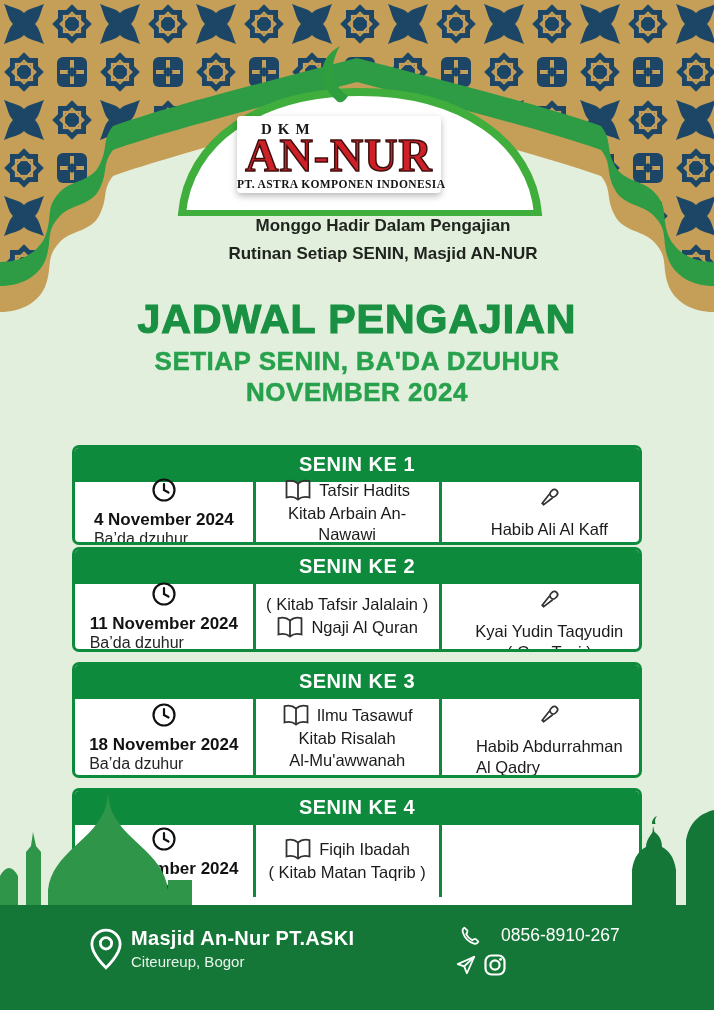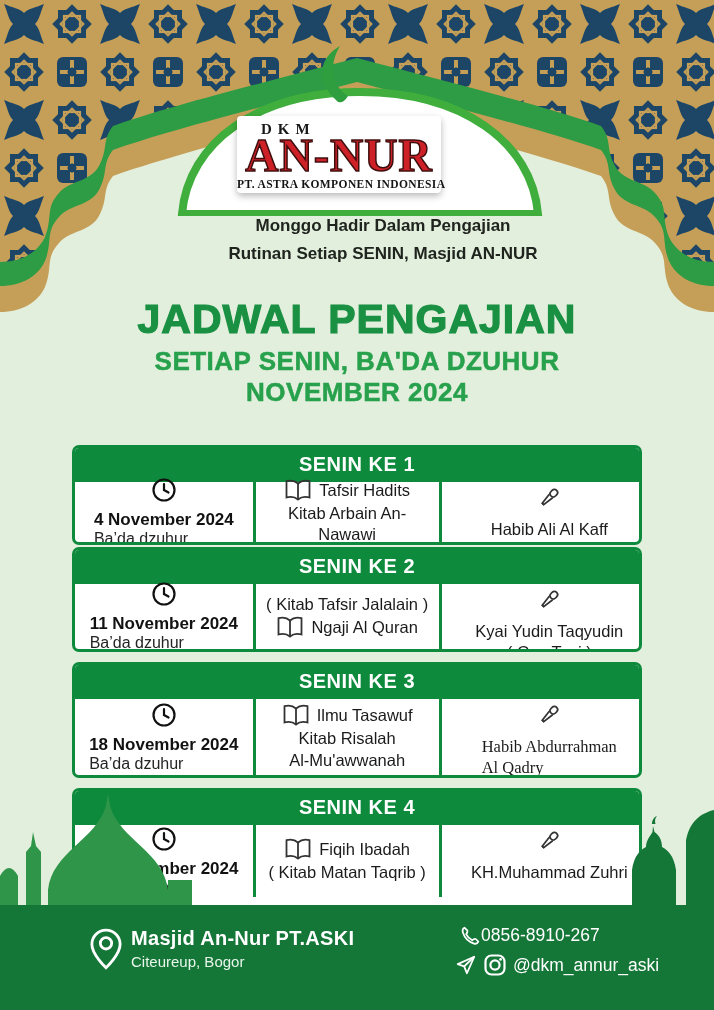--- a/index.html
+++ b/index.html
@@ -69,40 +69,40 @@
     border-right:3px solid var(--primary-green,#0e8a3c);
     display:flex;flex-direction:column;align-items:center;justify-content:center;
     padding:4px 4px;gap:1px;
   }
   .tline{font-size:16.5px;color:#1b1b1b;line-height:21px;text-align:center;}
   .tline.first{display:inline-flex;align-items:center;gap:7px;}
   .cell.speaker{
     width:35%;display:flex;align-items:center;gap:9px;padding:4px 6px 4px 24px;
   }
   .slines{font-size:16.5px;color:#1b1b1b;line-height:21px;text-align:center;}
-  .c3 .slines{text-align:left;font-family:Liberation Serif, serif;}
+  .c3 .slines{text-align:left;}
   .c1{top:428px;height:100px;margin-top:17px;}
   .c2{top:547px;height:105px;}
   .c3{top:662px;height:116px;}
   .c4{top:788px;height:134px;}
   .c1 .card-body{height:60px;}
   .c2 .card-body{height:65px;}
   .c3 .card-body{height:76px;}
   .c4 .card-body{height:72px;}
   .icon{flex:0 0 auto;display:block;}
   
   .sil{position:absolute;display:block;}
   .footer{
     position:absolute;left:0;top:905px;width:714px;height:105px;
     background:var(--footer-green,#147637);color:#fff;
   }
   .f-pin{position:absolute;left:90px;top:22px;}
   .f-venue{position:absolute;left:131px;top:22px;font-size:20px;font-weight:bold;letter-spacing:.3px;}
   .f-city{position:absolute;left:131px;top:48px;font-size:15px;color:#e9f6ec;}
-  .f-phone-row{position:absolute;left:460px;top:20px;display:flex;align-items:center;gap:0;font-size:17.5px;}
+  .f-phone-row{position:absolute;left:460px;top:20px;display:flex;align-items:center;gap:20px;font-size:17.5px;}
   .f-social-row{position:absolute;left:455px;top:48px;display:flex;align-items:center;gap:6px;font-size:17.5px;}
 </style>
 </head>
 <body>
 
 <svg class="top-art" viewBox="0 0 714 364" aria-hidden="true">
   <defs>
     <g id="star8">
       <rect x="10" y="10" width="28" height="28" fill="#1c4566"></rect>
       <rect x="10" y="10" width="28" height="28" fill="#1c4566" transform="rotate(45 24 24)"></rect>
@@ -284,33 +284,20 @@
       <div class="tline first">
           <svg class="icon" width="28" height="23" viewBox="0 0 28 23">
             <path d="M14,4.5 C11,1.8 6,1.2 2.5,2.2 L2.5,18.5 C6,17.5 11,18 14,20.5 C17,18 22,17.5 25.5,18.5 L25.5,2.2 C22,1.2 17,1.8 14,4.5 Z" fill="none" stroke="#333" stroke-width="1.8"></path>
             <path d="M14,4.5 L14,20.5" stroke="#333" stroke-width="1.8"></path>
           </svg>
           <span>Fiqih Ibadah</span>
         </div>
       <div class="tline">( Kitab Matan Taqrib )</div>
       <div class="tline"></div>
     </div>
-    <div class="cell speaker">
-      <svg class="icon" width="24" height="24" viewBox="0 0 24 24">
-          <g transform="rotate(45 12 12)" fill="none" stroke="#333" stroke-width="1.7">
-            <rect x="8.8" y="1.2" width="6.4" height="8" rx="3.2"></rect>
-            <path d="M9.6,9.2 L11,20.5 L13,20.5 L14.4,9.2"></path>
-            <path d="M10.6,20.5 L13.4,20.5"></path>
-          </g>
-        </svg>
-      <div class="slines">
-          <div>KH.Muhammad Zuhri</div>
-          <div></div>
-        </div>
-    </div>
   </div>
 </div>
 
 <svg class="sil" style="left:0;top:790px;" width="220" height="115" viewBox="0 0 220 115" aria-hidden="true">
   <g fill="#2f9549">
     <path d="M0,115 L0,86 Q9,70 18,86 L18,115 Z"></path>
     <path d="M26,115 L26,62 L31,56 L33,42 L36,56 L41,62 L41,115 Z"></path>
     <path d="M48,115 L48,100 C52,62 96,50 106,16 L108,4 L110,16 C120,50 164,62 168,100 L168,115 Z"></path>
     <path d="M168,115 L168,90 L192,90 L192,115 Z"></path>
   </g>
@@ -339,15 +326,14 @@
   <div class="f-social-row">
     <svg width="22" height="22" viewBox="0 0 24 24">
         <path d="M21,3 L3,11 L10,13.5 L13,21 Z" fill="none" stroke="#fff" stroke-width="2" stroke-linejoin="round"></path>
         <path d="M10,13.5 L21,3" fill="none" stroke="#fff" stroke-width="2"></path>
       </svg>
     <svg width="24" height="24" viewBox="0 0 24 24">
         <rect x="2.5" y="2.5" width="19" height="19" rx="6" fill="none" stroke="#fff" stroke-width="2.2"></rect>
         <circle cx="12" cy="12" r="4.6" fill="none" stroke="#fff" stroke-width="2.2"></circle>
         <circle cx="17.6" cy="6.4" r="1.4" fill="#fff"></circle>
       </svg>
-    <span>@dkm_annur_aski</span>
   </div>
 </div>
 
 </body></html>

